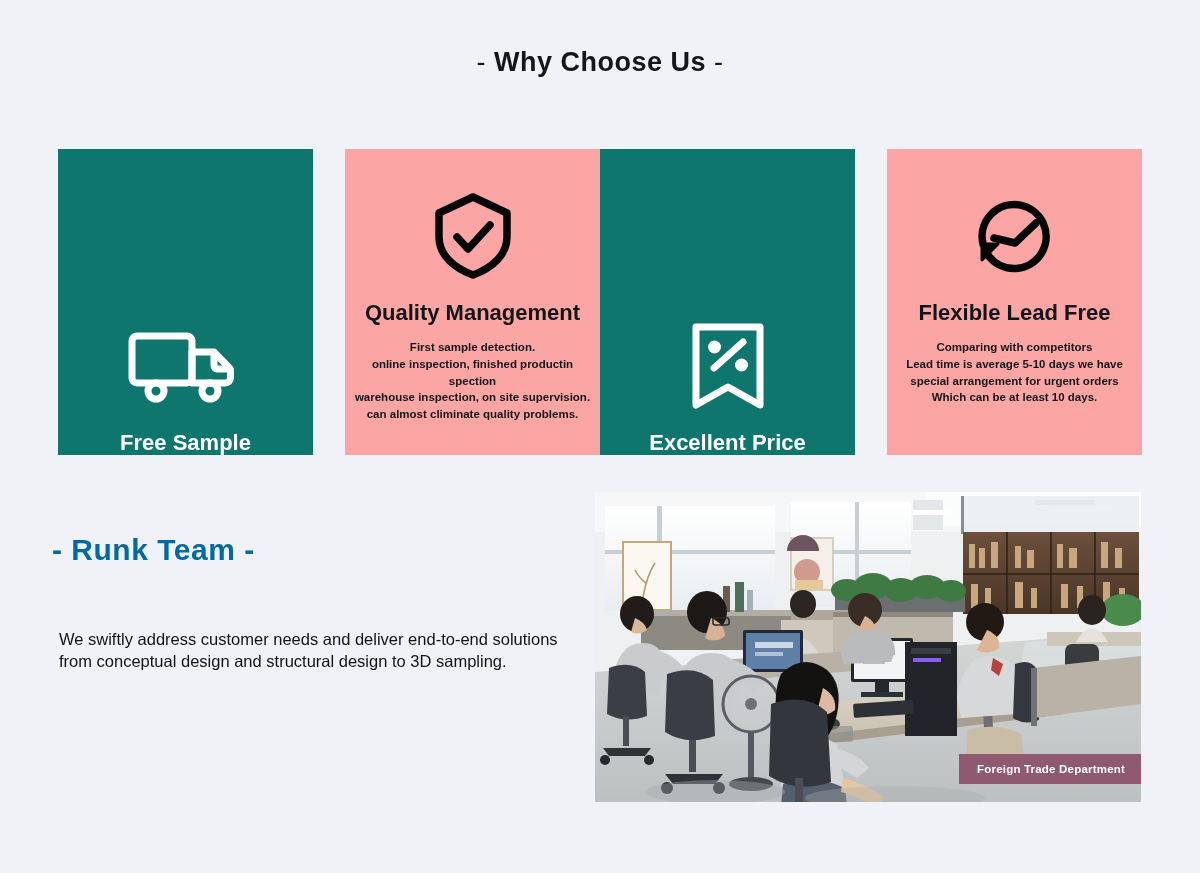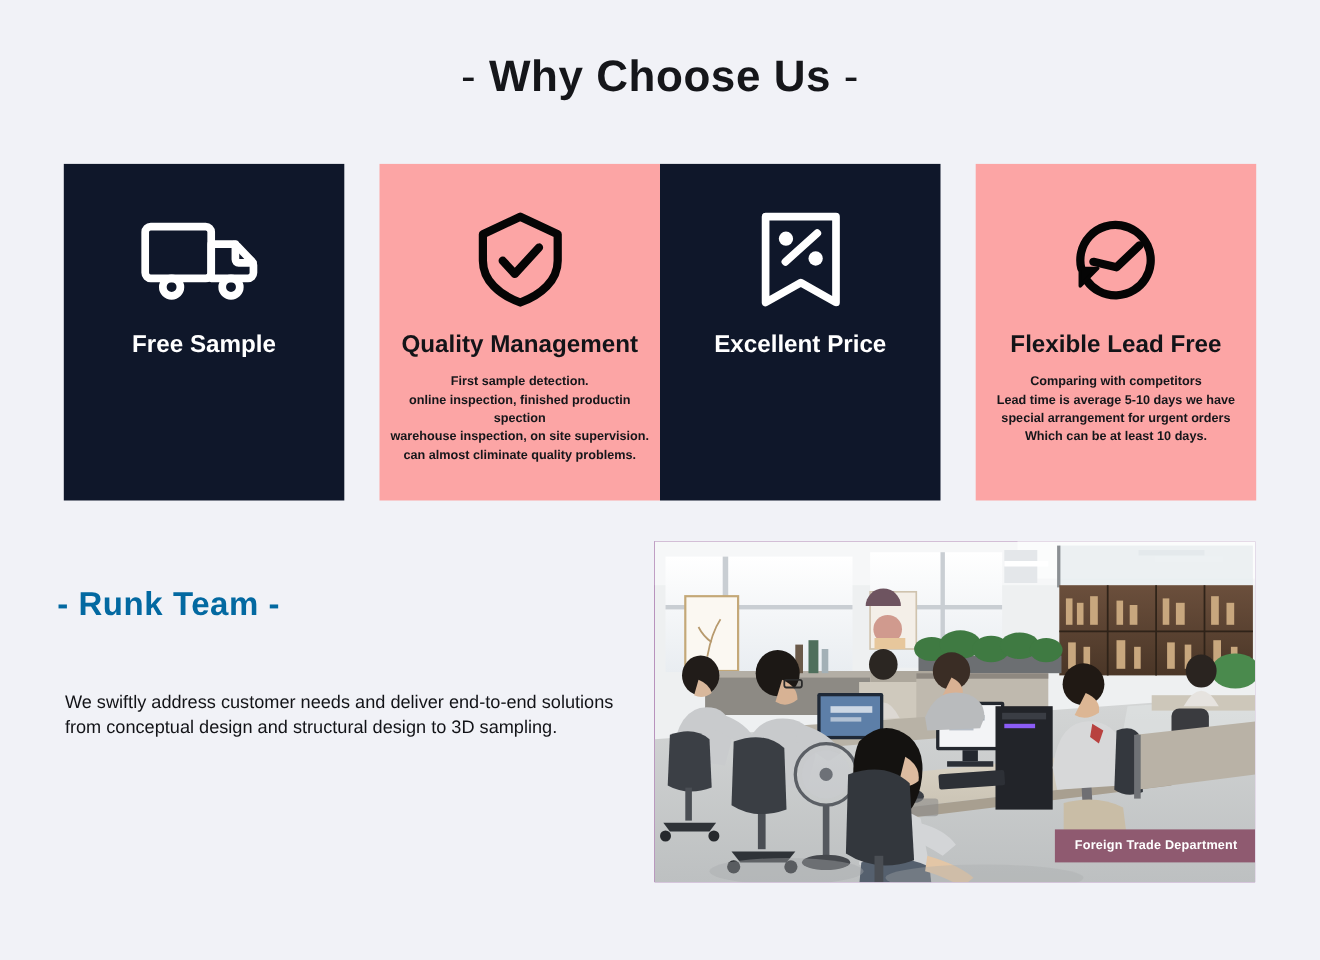--- a/index.html
+++ b/index.html
@@ -15,21 +15,21 @@
     position: relative;
   }
 
   
   .page-title {
     position: absolute;
     top: 48px;
     left: 0;
     width: 1200px;
     text-align: center;
-    font-size: 40px;
+    font-size: 27px;
     font-weight: bold;
     color: #15161a;
     letter-spacing: 0.5px;
     line-height: 1.1;
   }
   .page-title .dash {
     font-weight: 400;
     color: #16171b;
   }
 
@@ -44,21 +44,21 @@
   }
   .card {
     width: 271px;
     height: 306px;
     box-sizing: border-box;
     display: flex;
     flex-direction: column;
     align-items: center;
     padding-top: 44px;
   }
-  .card.mauve { background: #0f172a; }
+  .card.mauve { background: #0f766e; justify-content: flex-end; }
   .card.white { background: #fca5a5; margin-left: 32px; }
 
   .card-icon {
     height: 86px;
     display: flex;
     align-items: center;
     justify-content: center;
   }
   .card-title {
     margin-top: 22px;

